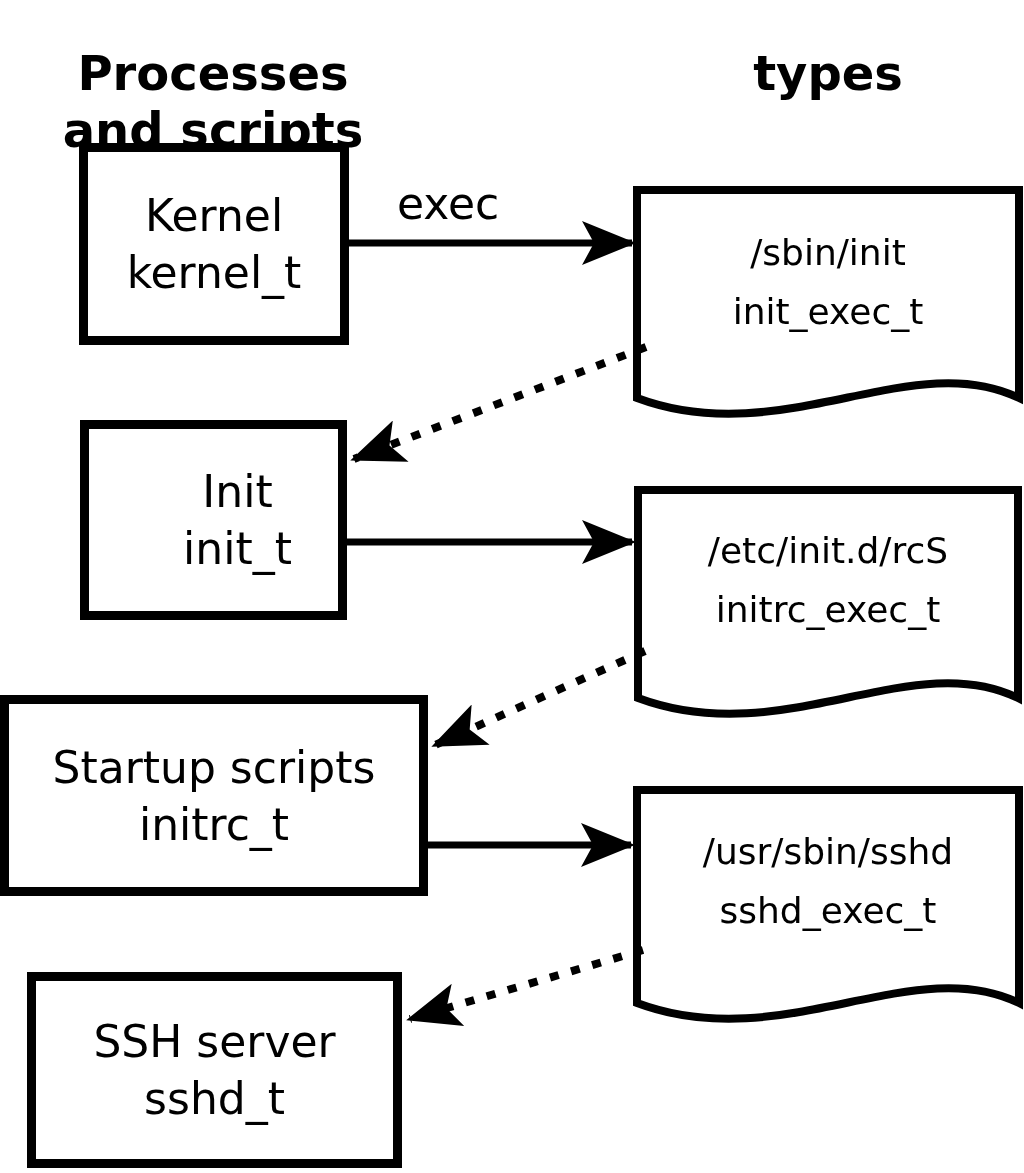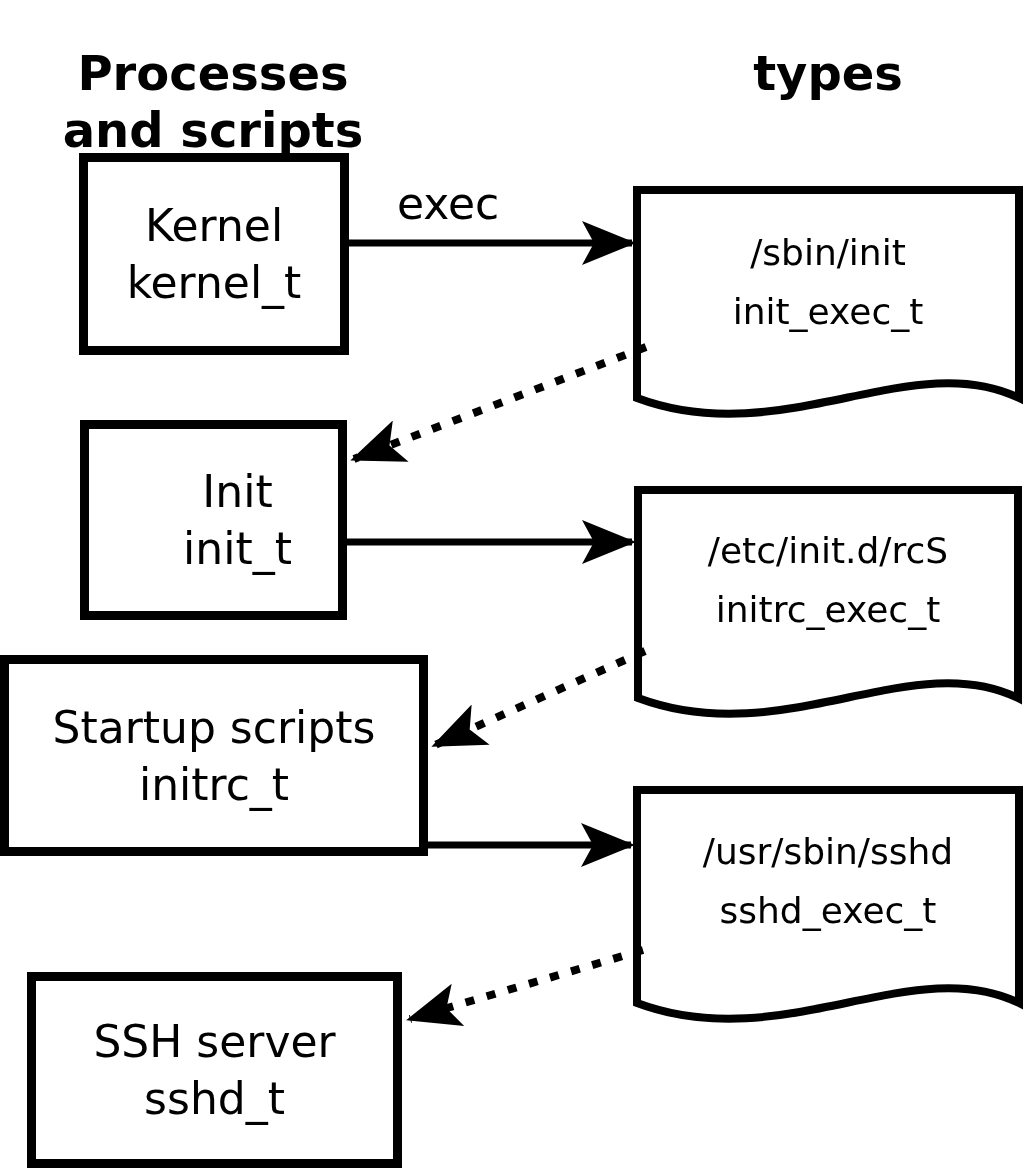--- a/index.html
+++ b/index.html
@@ -63,29 +63,29 @@
   <div class="col-header" style="left:30px; top:2px; width:366px;">
     <div>Processes</div>
     <div>and scripts</div>
   </div>
   <div class="col-header" style="left:636px; top:2px; width:384px;">
     <div>types</div>
   </div>
 
   <div class="arrow-label" style="left:397px; top:180px; width:200px;">exec</div>
 
-  <div class="pbox" style="left:79px; top:153px; width:270px; height:202px;">
+  <div class="pbox" style="left:79px; top:143px; width:270px; height:202px;">
     <div>Kernel</div>
     <div>kernel_t</div>
   </div>
   <div class="pbox" style="left:80px; top:420px; width:267px; height:200px;padding-left:48px;">
     <div>Init</div>
     <div>init_t</div>
   </div>
-  <div class="pbox" style="left:0px; top:655px; width:428px; height:201px;">
+  <div class="pbox" style="left:0px; top:695px; width:428px; height:201px;">
     <div>Startup scripts</div>
     <div>initrc_t</div>
   </div>
   <div class="pbox" style="left:27px; top:972px; width:375px; height:196px;text-align:center;">
     <div>SSH server</div>
     <div>sshd_t</div>
   </div>
 
   <div class="doctext" style="left:637px; top:192px; width:382px; height:180px;">
     <div>/sbin/init</div>

